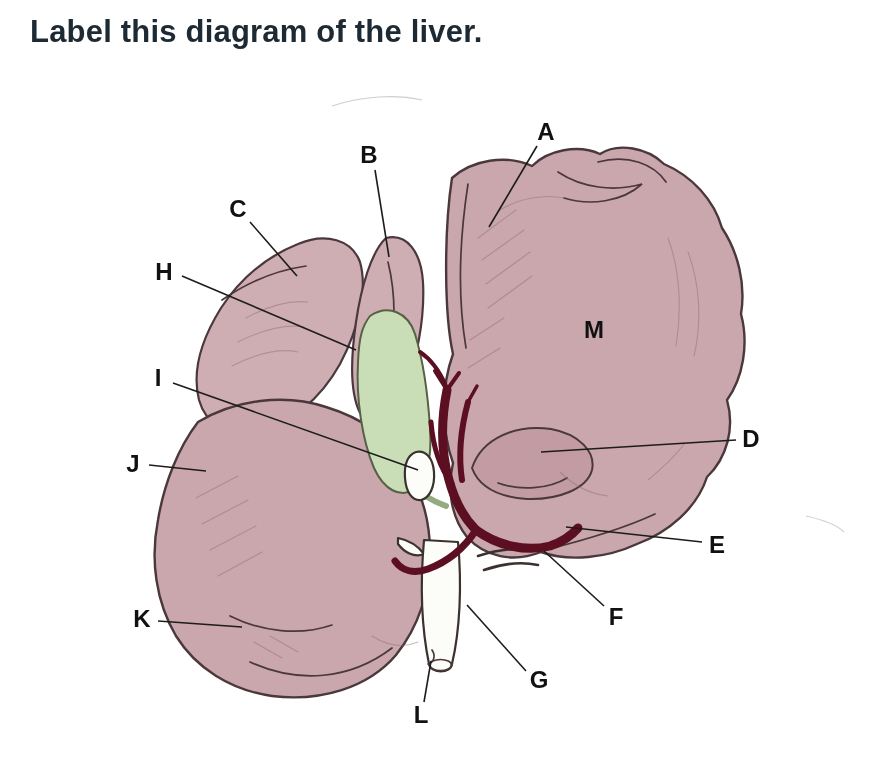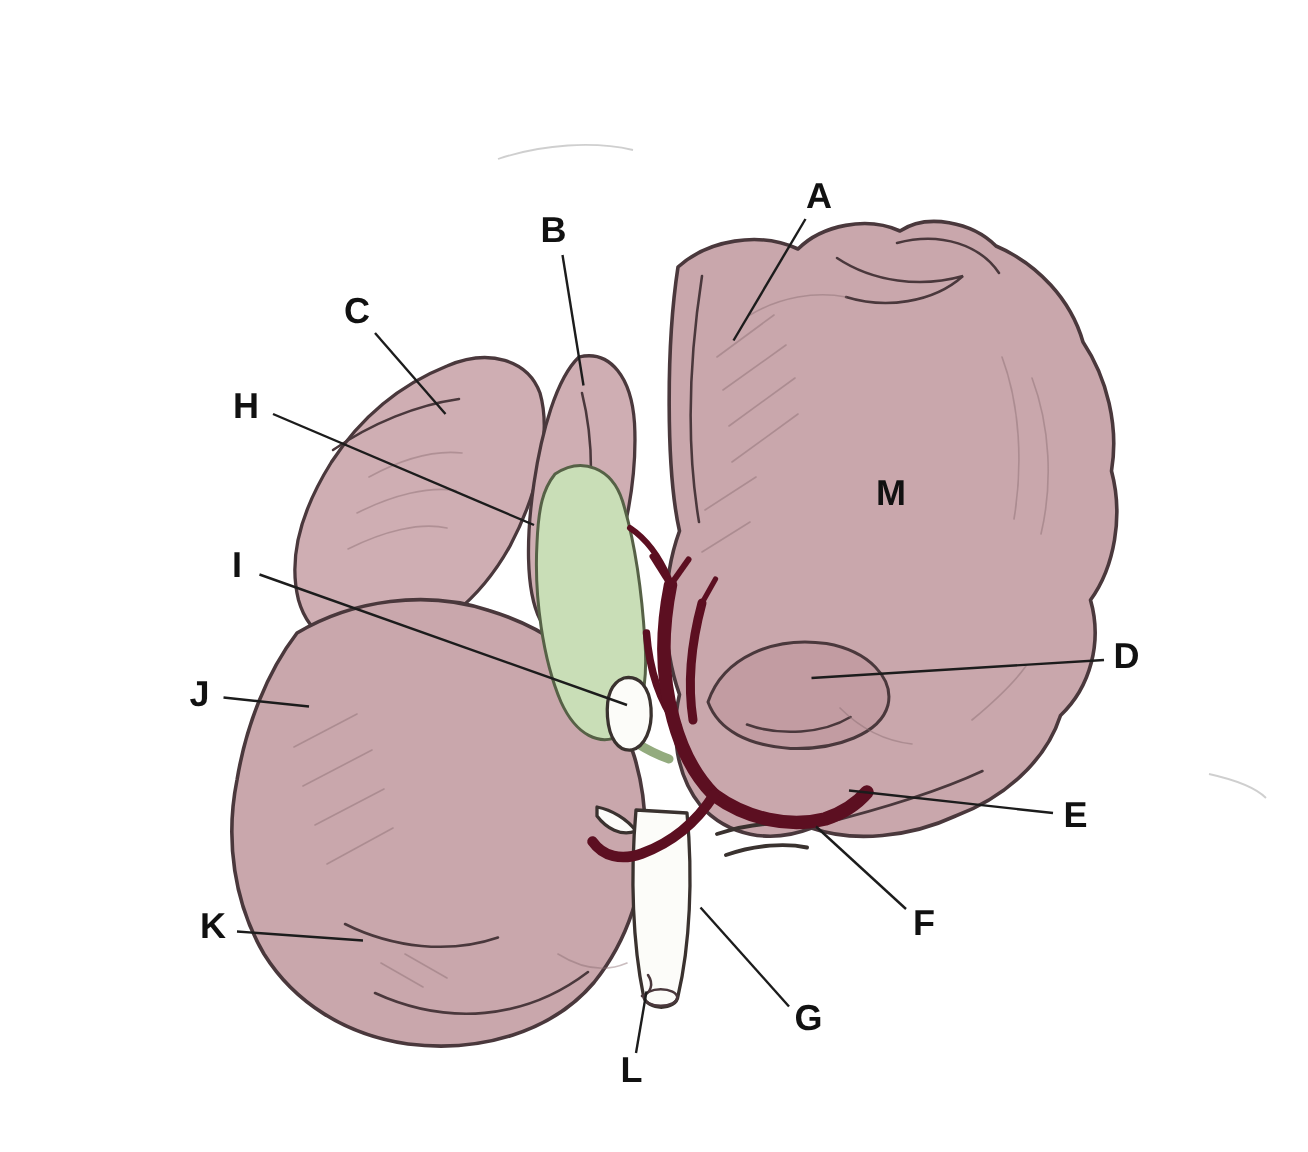--- a/index.html
+++ b/index.html
@@ -18,20 +18,21 @@
   .tube{fill:var(--tube-fill);stroke:var(--tube-outline);stroke-width:2.2;stroke-linejoin:round;}
   .mark{fill:none;stroke:var(--tube-outline);stroke-width:2.6;stroke-linecap:round;}
   .faint{fill:none;stroke:#c3c3c3;stroke-width:1.2;opacity:.8;}
   .leader{stroke:var(--leader-color);stroke-width:1.6;}
   .lab{font-family:"Liberation Sans",sans-serif;font-weight:700;font-size:24px;fill:var(--label-color);}
 </style>
 </head>
 <body>
 
 <div class="page">
+  <div class="title">Label this diagram of the liver.</div>
 
   <svg class="diagram" width="872" height="768" viewBox="0 0 872 768" xmlns="http://www.w3.org/2000/svg">
 
     <g>
 
       <path class="faint" d="M 332 106 C 362 96 396 94 422 100"></path>
       <path class="faint" d="M 806 516 C 824 520 838 526 844 532"></path>
 
       <path class="lobe" d="M 452 178 C 472 160 506 154 532 166 C 548 150 578 144 600 154 C 618 142 648 148 664 164 C 692 176 714 200 722 228 C 738 252 746 284 741 314 C 749 344 743 378 727 400 C 735 428 727 458 707 477 C 697 508 669 532 637 544 C 607 558 569 562 541 552 C 513 563 485 557 467 537 C 451 517 447 489 453 463 C 441 429 441 387 453 354 C 444 314 444 230 452 178 Z"></path>
       <path class="detail" d="M 468 184 C 460 236 457 294 466 348"></path>

